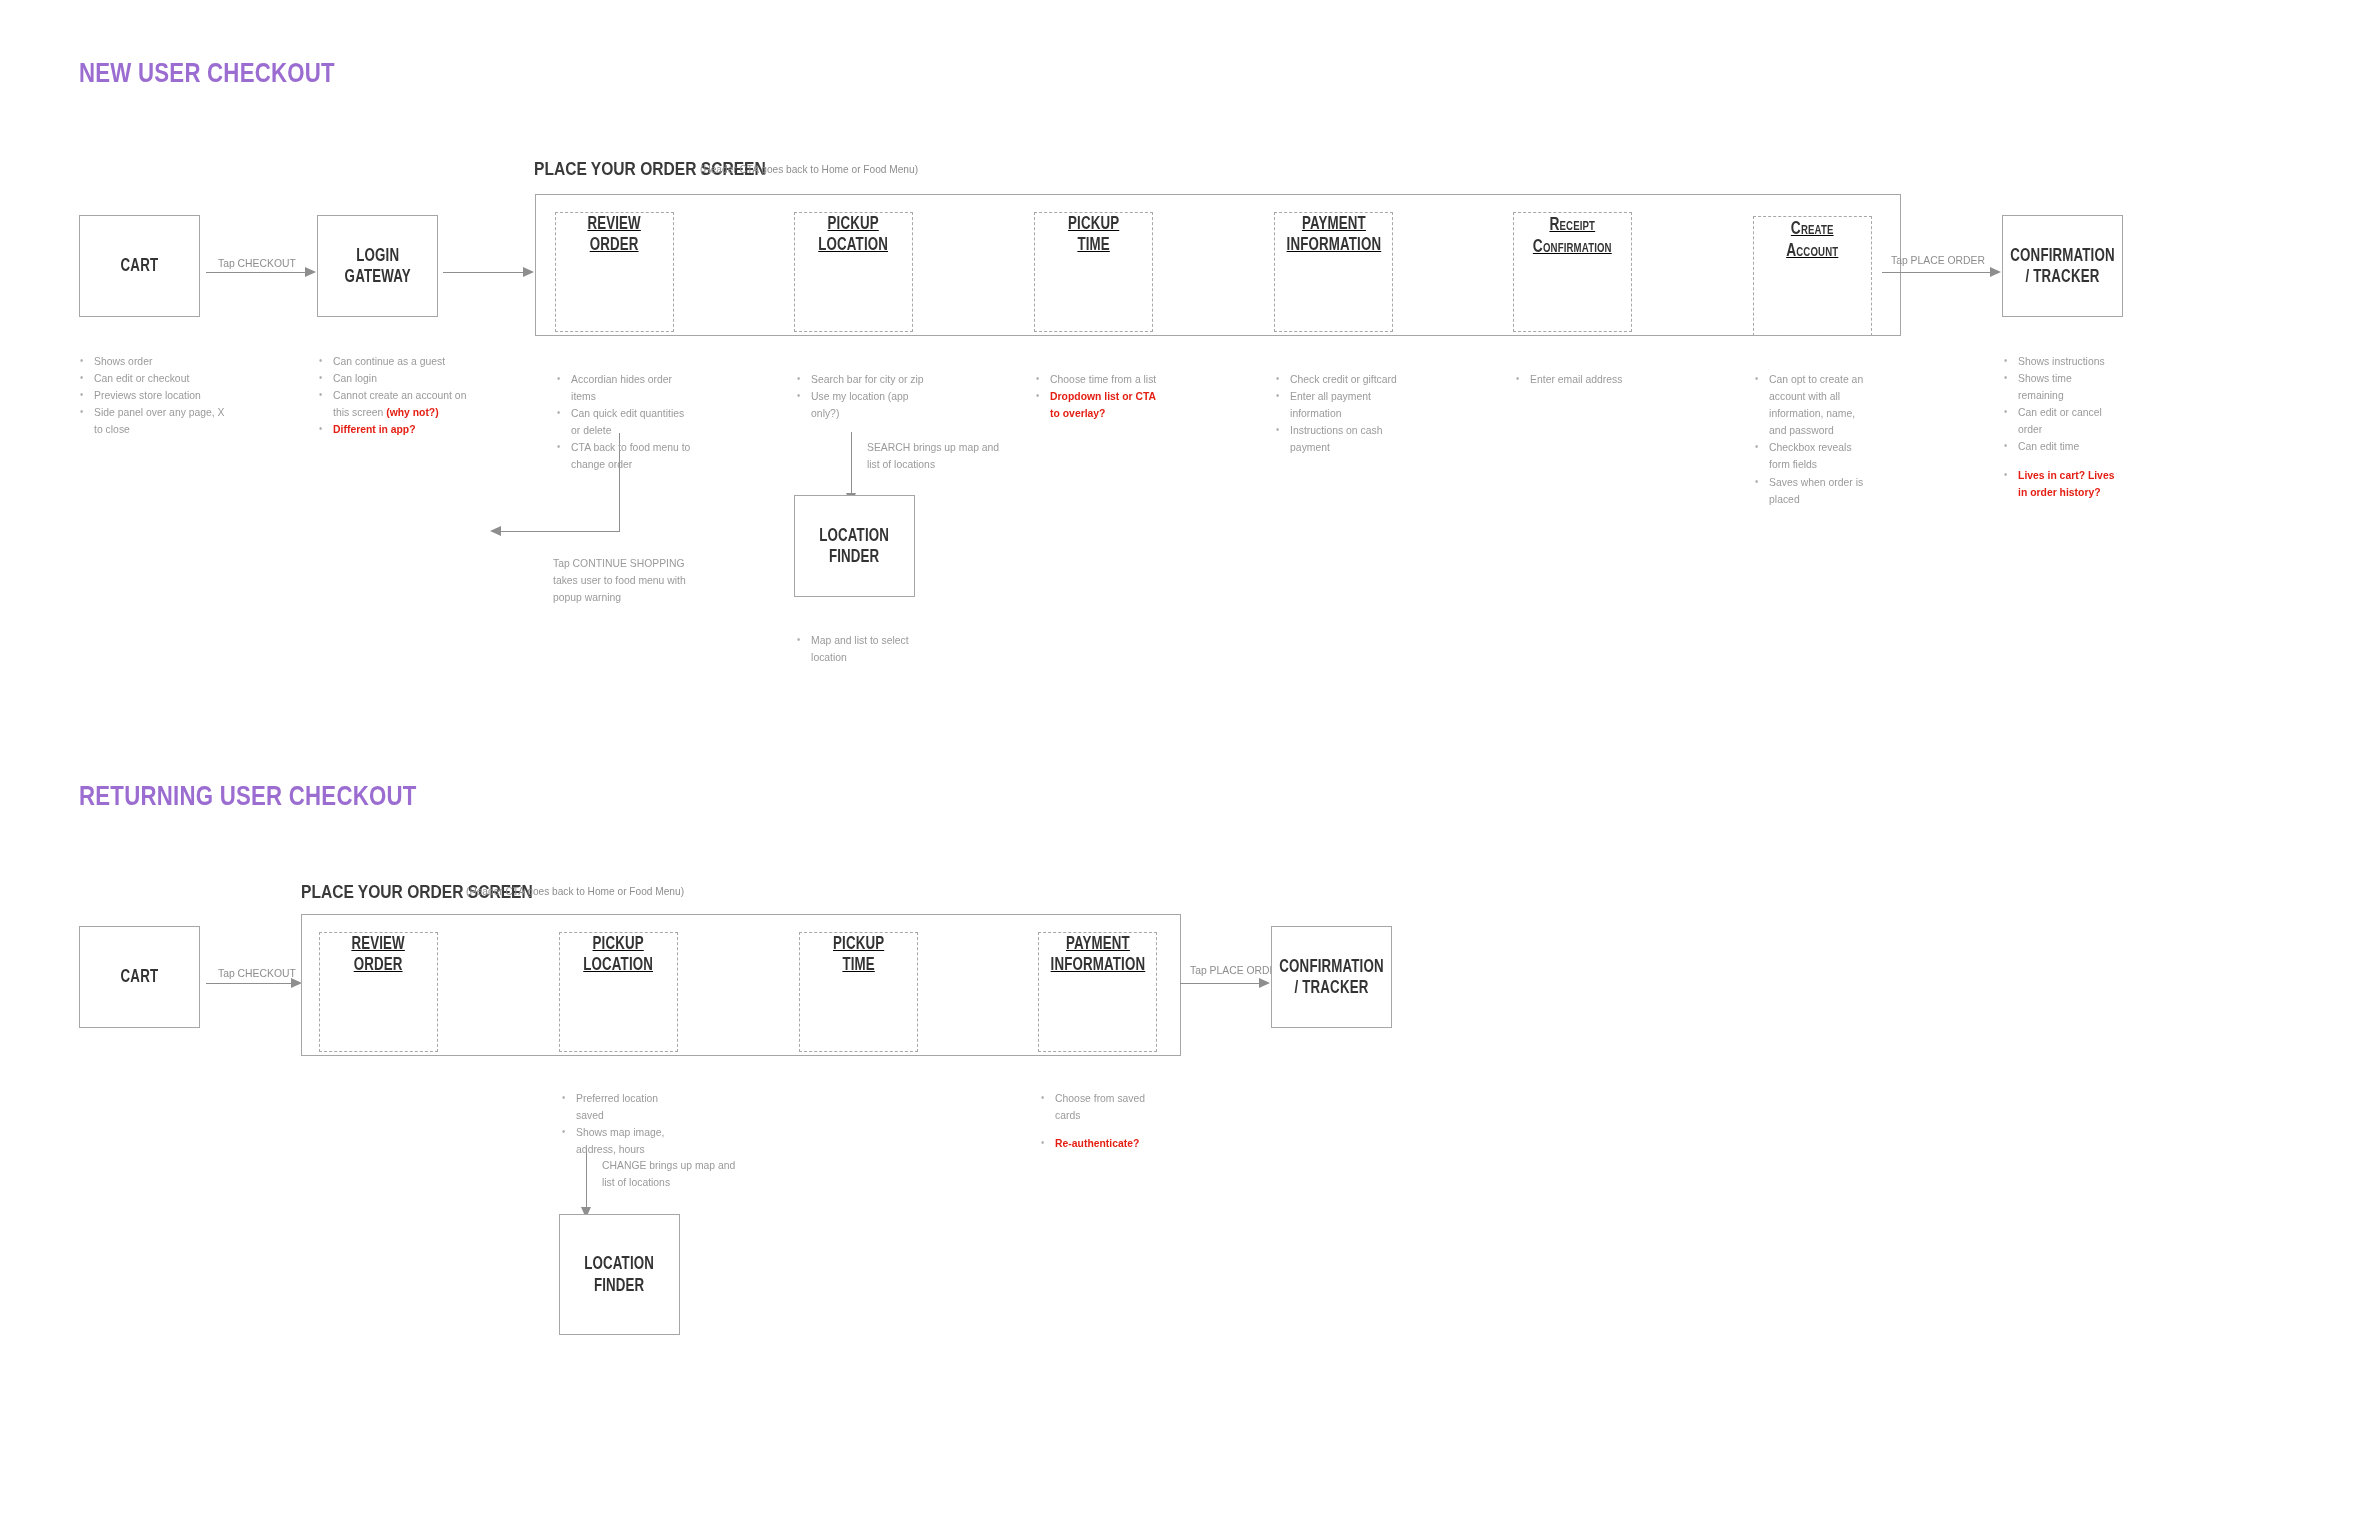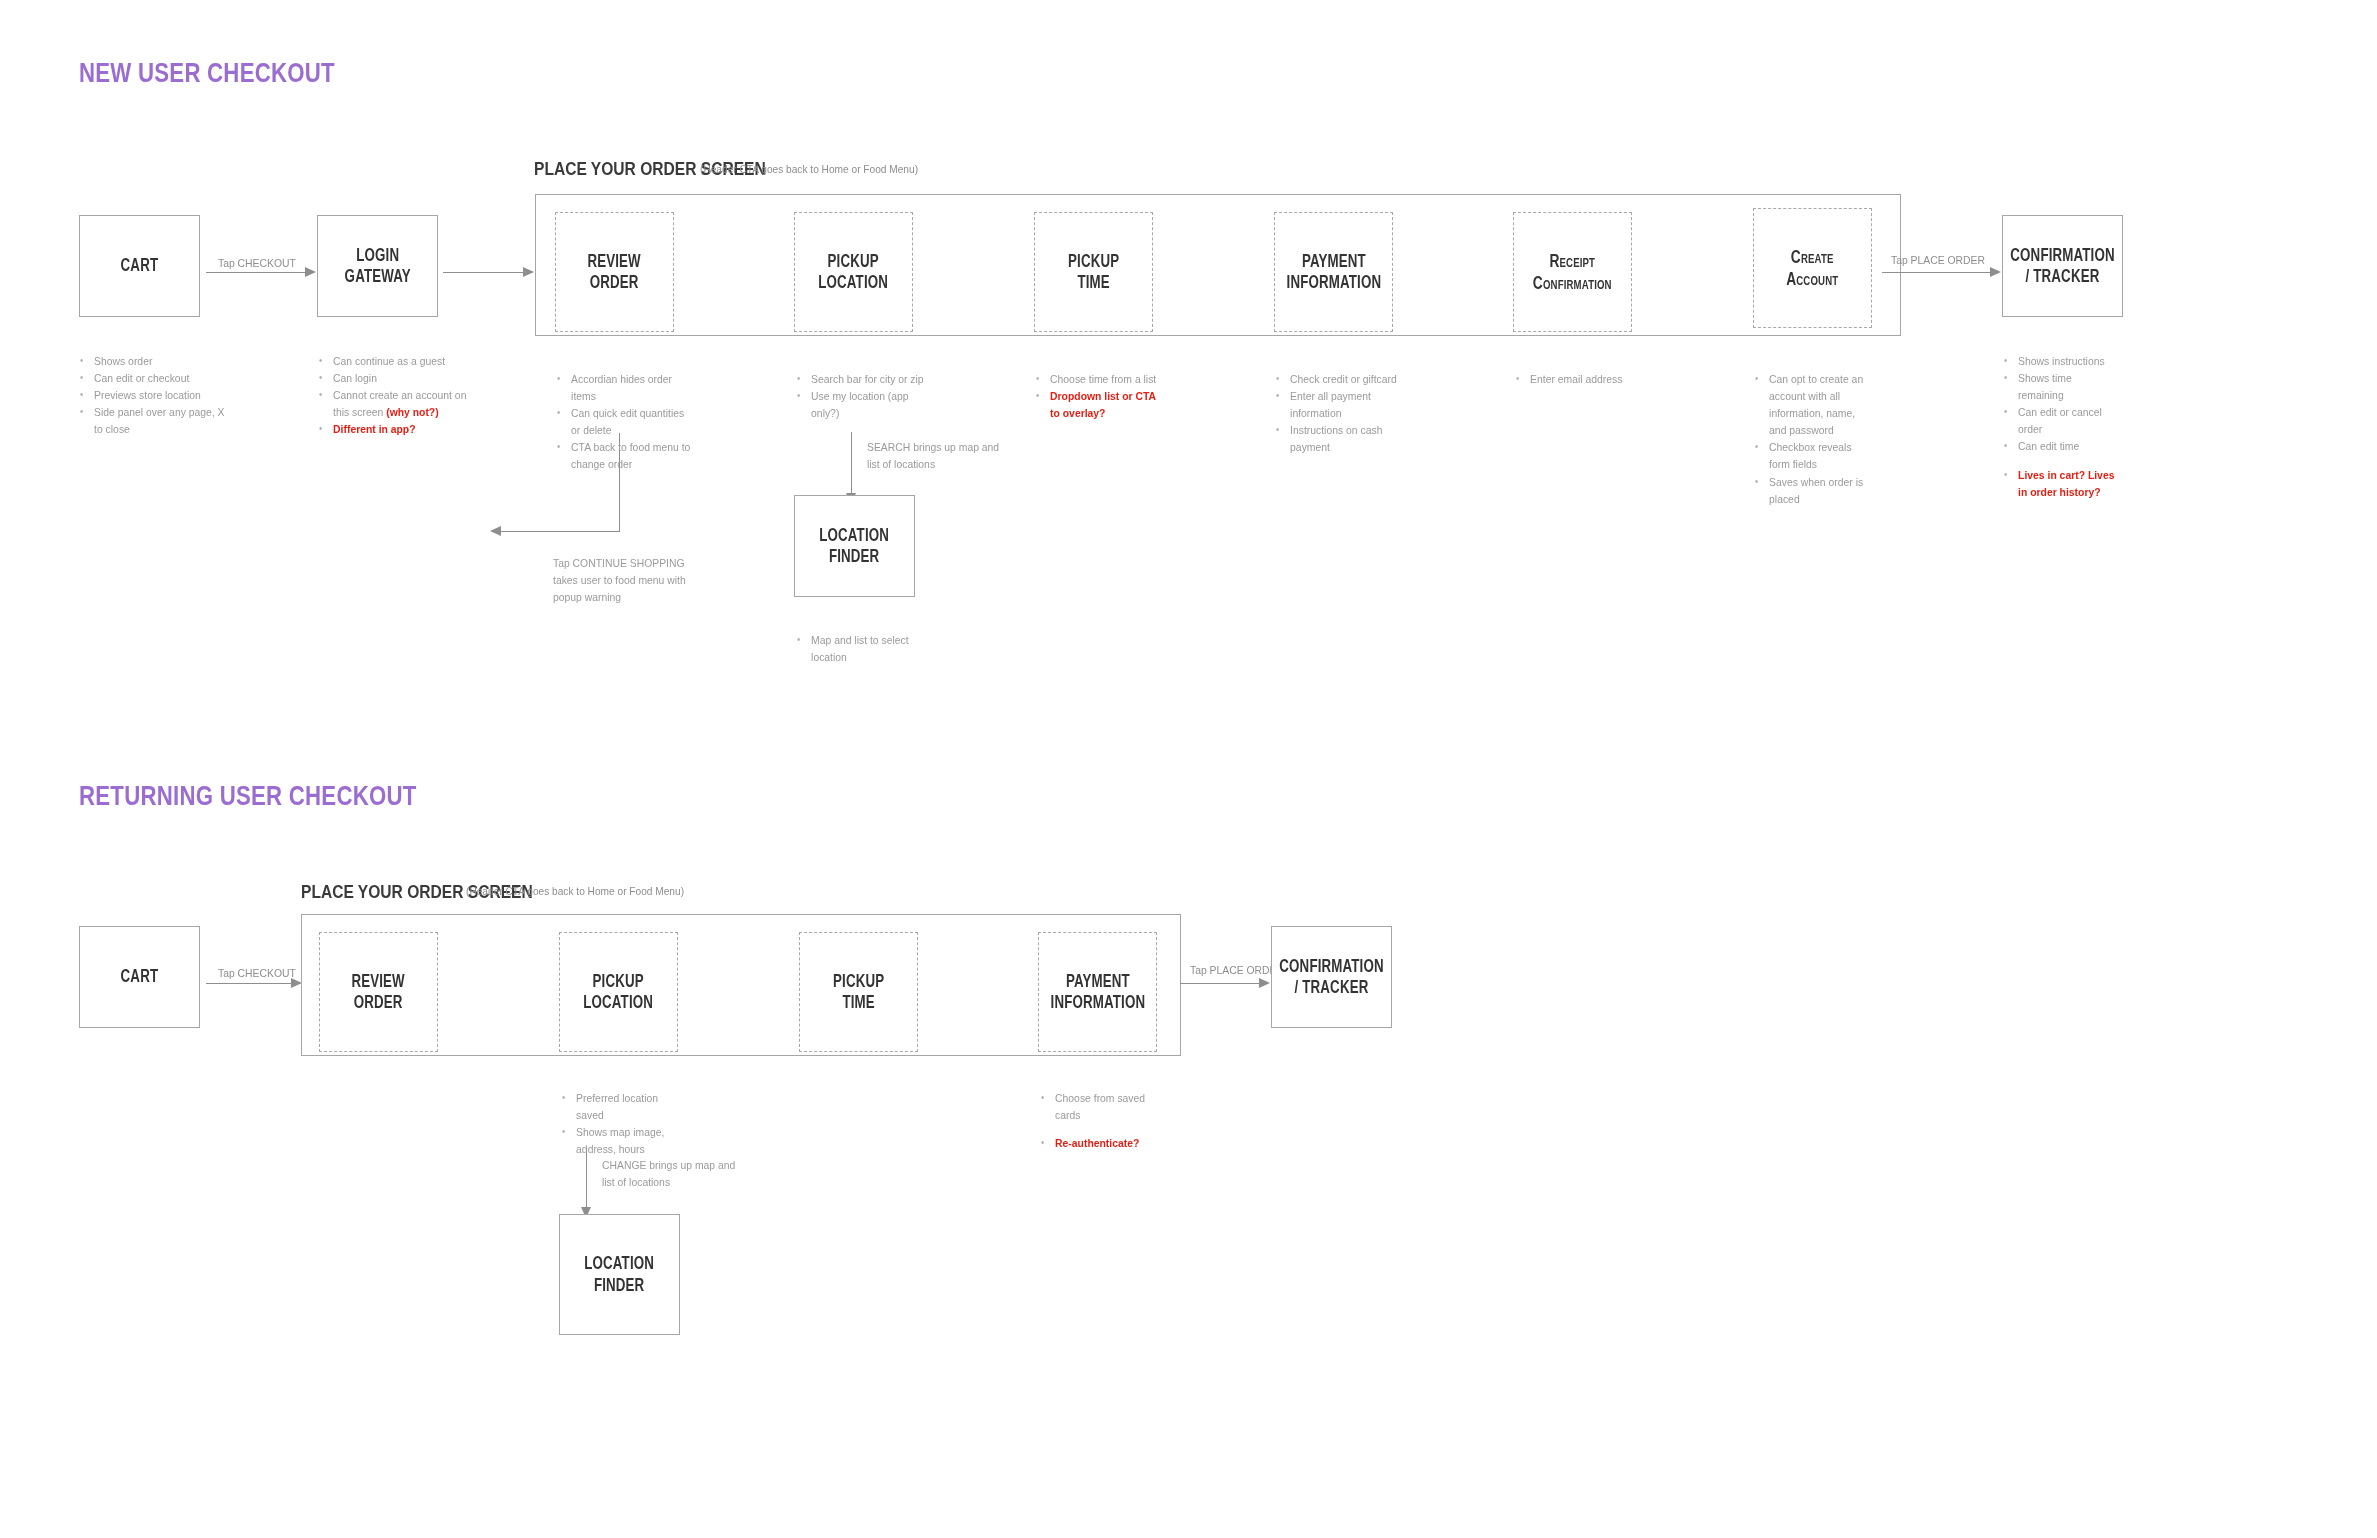--- a/index.html
+++ b/index.html
@@ -36,22 +36,23 @@
   }
 
   
   .box{
     border:1.2px solid #a6a6a6;background:#fff;
     display:flex;align-items:center;justify-content:center;
     box-sizing:border-box;
   }
   .box-dashed{
     border:1.2px dashed #a8a8a8;background:transparent;
-    display:flex;align-items:center;justify-content:center;
+    display:flex;align-items:flex-start;justify-content:center;
     box-sizing:border-box;
+    text-decoration:underline;
   }
   .container-box{
     border:1.2px solid #a6a6a6;background:#fff;box-sizing:border-box;
   }
   .box-label{
     font-family:"Liberation Sans Narrow","Liberation Sans",sans-serif;
     font-weight:bold;color:#333333;
     text-align:center;line-height:1.18;
     font-size:18px;letter-spacing:0.2px;
     transform:scaleX(.74);
@@ -138,21 +139,21 @@
 </div>
 <div class="abs box-dashed" style="left:1034px;top:212px;width:119px;height:120px;">
   <div class="box-label">PICKUP<br>TIME</div>
 </div>
 <div class="abs box-dashed" style="left:1274px;top:212px;width:119px;height:120px;">
   <div class="box-label">PAYMENT<br>INFORMATION</div>
 </div>
 <div class="abs box-dashed" style="left:1513px;top:212px;width:119px;height:120px;">
   <div class="box-label smallcaps">Receipt<br>Confirmation</div>
 </div>
-<div class="abs box-dashed" style="left:1753px;top:208px;width:119px;height:120px;">
+<div class="abs box-dashed" style="left:1753px;top:216px;width:119px;height:120px;">
   <div class="box-label smallcaps">Create<br>Account</div>
 </div>
 
 <div class="abs edge-label" style="left:1891px;top:253px;">Tap PLACE ORDER</div>
 <div class="abs hline" style="left:1882px;top:272px;width:109px;"></div>
 <div class="abs arrow-r" style="left:1990px;top:267px;"></div>
 
 <div class="abs box" style="left:2002px;top:215px;width:121px;height:102px;">
   <div class="box-label">CONFIRMATION<br>/ TRACKER</div>
 </div>

